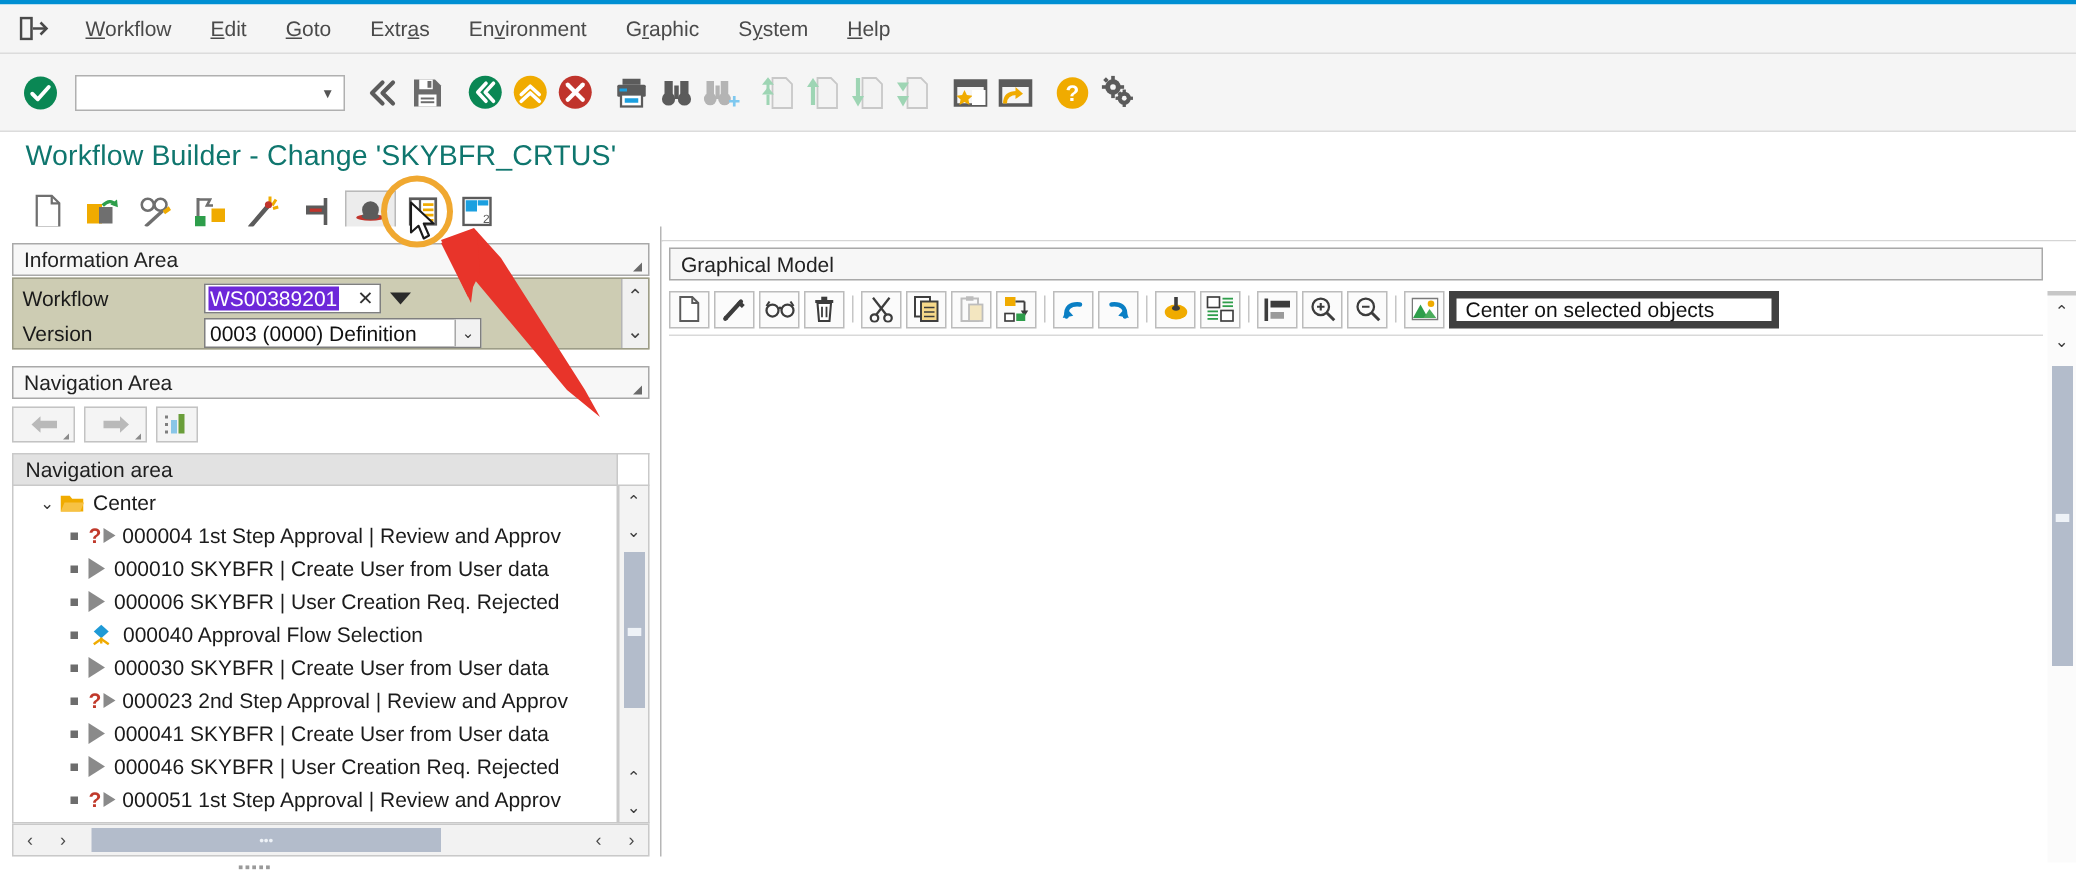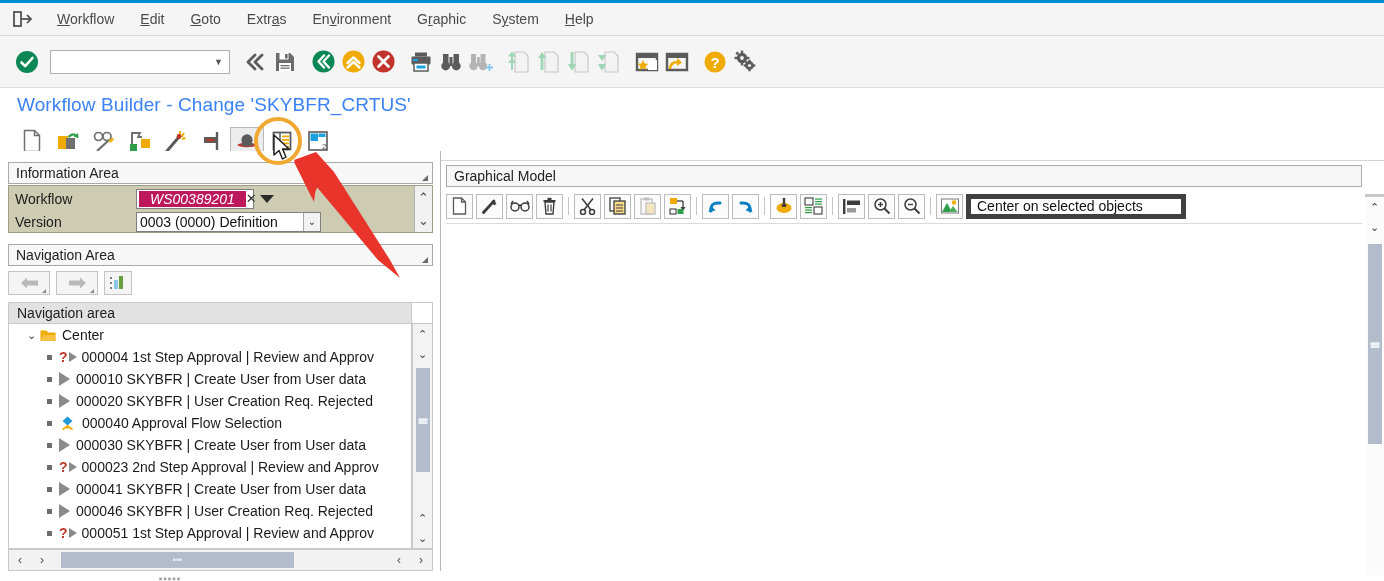--- a/index.html
+++ b/index.html
@@ -62,21 +62,21 @@
   .cmd-field .caret { font-size:9px; color:#555; }
   .tb-gap { width:8px; flex:0 0 auto; }
 
   
   .title-bar {
     position:absolute; top:88px; left:0; width:1384px; height:33px;
     background:#ffffff;
     display:flex; align-items:center;
     padding-left:17px;
   }
-  .title-text { font-size:19px; color:#3b82f6; letter-spacing:0.1px; }
+  .title-text { font-size:19px; color:#0f766e; letter-spacing:0.1px; }
 
   
   .app-toolbar {
     position:absolute; top:121px; left:0; width:1384px; height:40px;
     background:#ffffff;
     border-bottom:1px solid #d5d5d5;
     display:flex; align-items:center;
     padding-left:14px;
   }
   .app-btn {
@@ -125,21 +125,21 @@
     display:flex; align-items:center;
   }
   .wf-input {
     width:118px; height:20px;
     border:1px solid #7f7f7f; background:#ffffff;
     display:flex; align-items:center;
     padding:0 2px;
     font-size:14px;
   }
   .wf-input .sel-text {
-    background:#be185d; color:#ffffff; padding:0 11px;font-style:italic;
+    background:#6d28d9; color:#ffffff; padding:0 1px;
   }
   .wf-input .clr { margin-left:auto; color:#333; font-size:13px; padding-right:2px; }
   .wf-dd-arrow {
     margin-left:6px; width:0; height:0;
     border-left:7px solid transparent; border-right:7px solid transparent;
     border-top:8px solid #2b2b2b;
   }
   .ver-select {
     width:185px; height:20px;
     border:1px solid #7f7f7f; background:#ffffff;
@@ -675,21 +675,21 @@
 
       <div class="tree-row child">
         <span class="bullet"></span>
         <span class="tri"></span>
         <span>000010 SKYBFR | Create User from User data</span>
       </div>
 
       <div class="tree-row child">
         <span class="bullet"></span>
         <span class="tri"></span>
-        <span>000020 SKYBFR | User Creation Req. Rejected</span>
+        <span>000006 SKYBFR | User Creation Req. Rejected</span>
       </div>
 
       <div class="tree-row child">
         <span class="bullet"></span>
         <span class="fork-ico">
           <svg width="17" height="16" viewBox="0 0 17 16">
             <polygon points="8.5,1.5 13.5,6 8.5,10.5 3.5,6" fill="#1f9ad6"></polygon>
             <line x1="8.5" y1="10" x2="8.5" y2="14" stroke="#f0ab00" stroke-width="1.6"></line>
             <line x1="8.5" y1="11" x2="3.5" y2="14.5" stroke="#f0ab00" stroke-width="1.6"></line>
             <line x1="8.5" y1="11" x2="13.5" y2="14.5" stroke="#f0ab00" stroke-width="1.6"></line>

